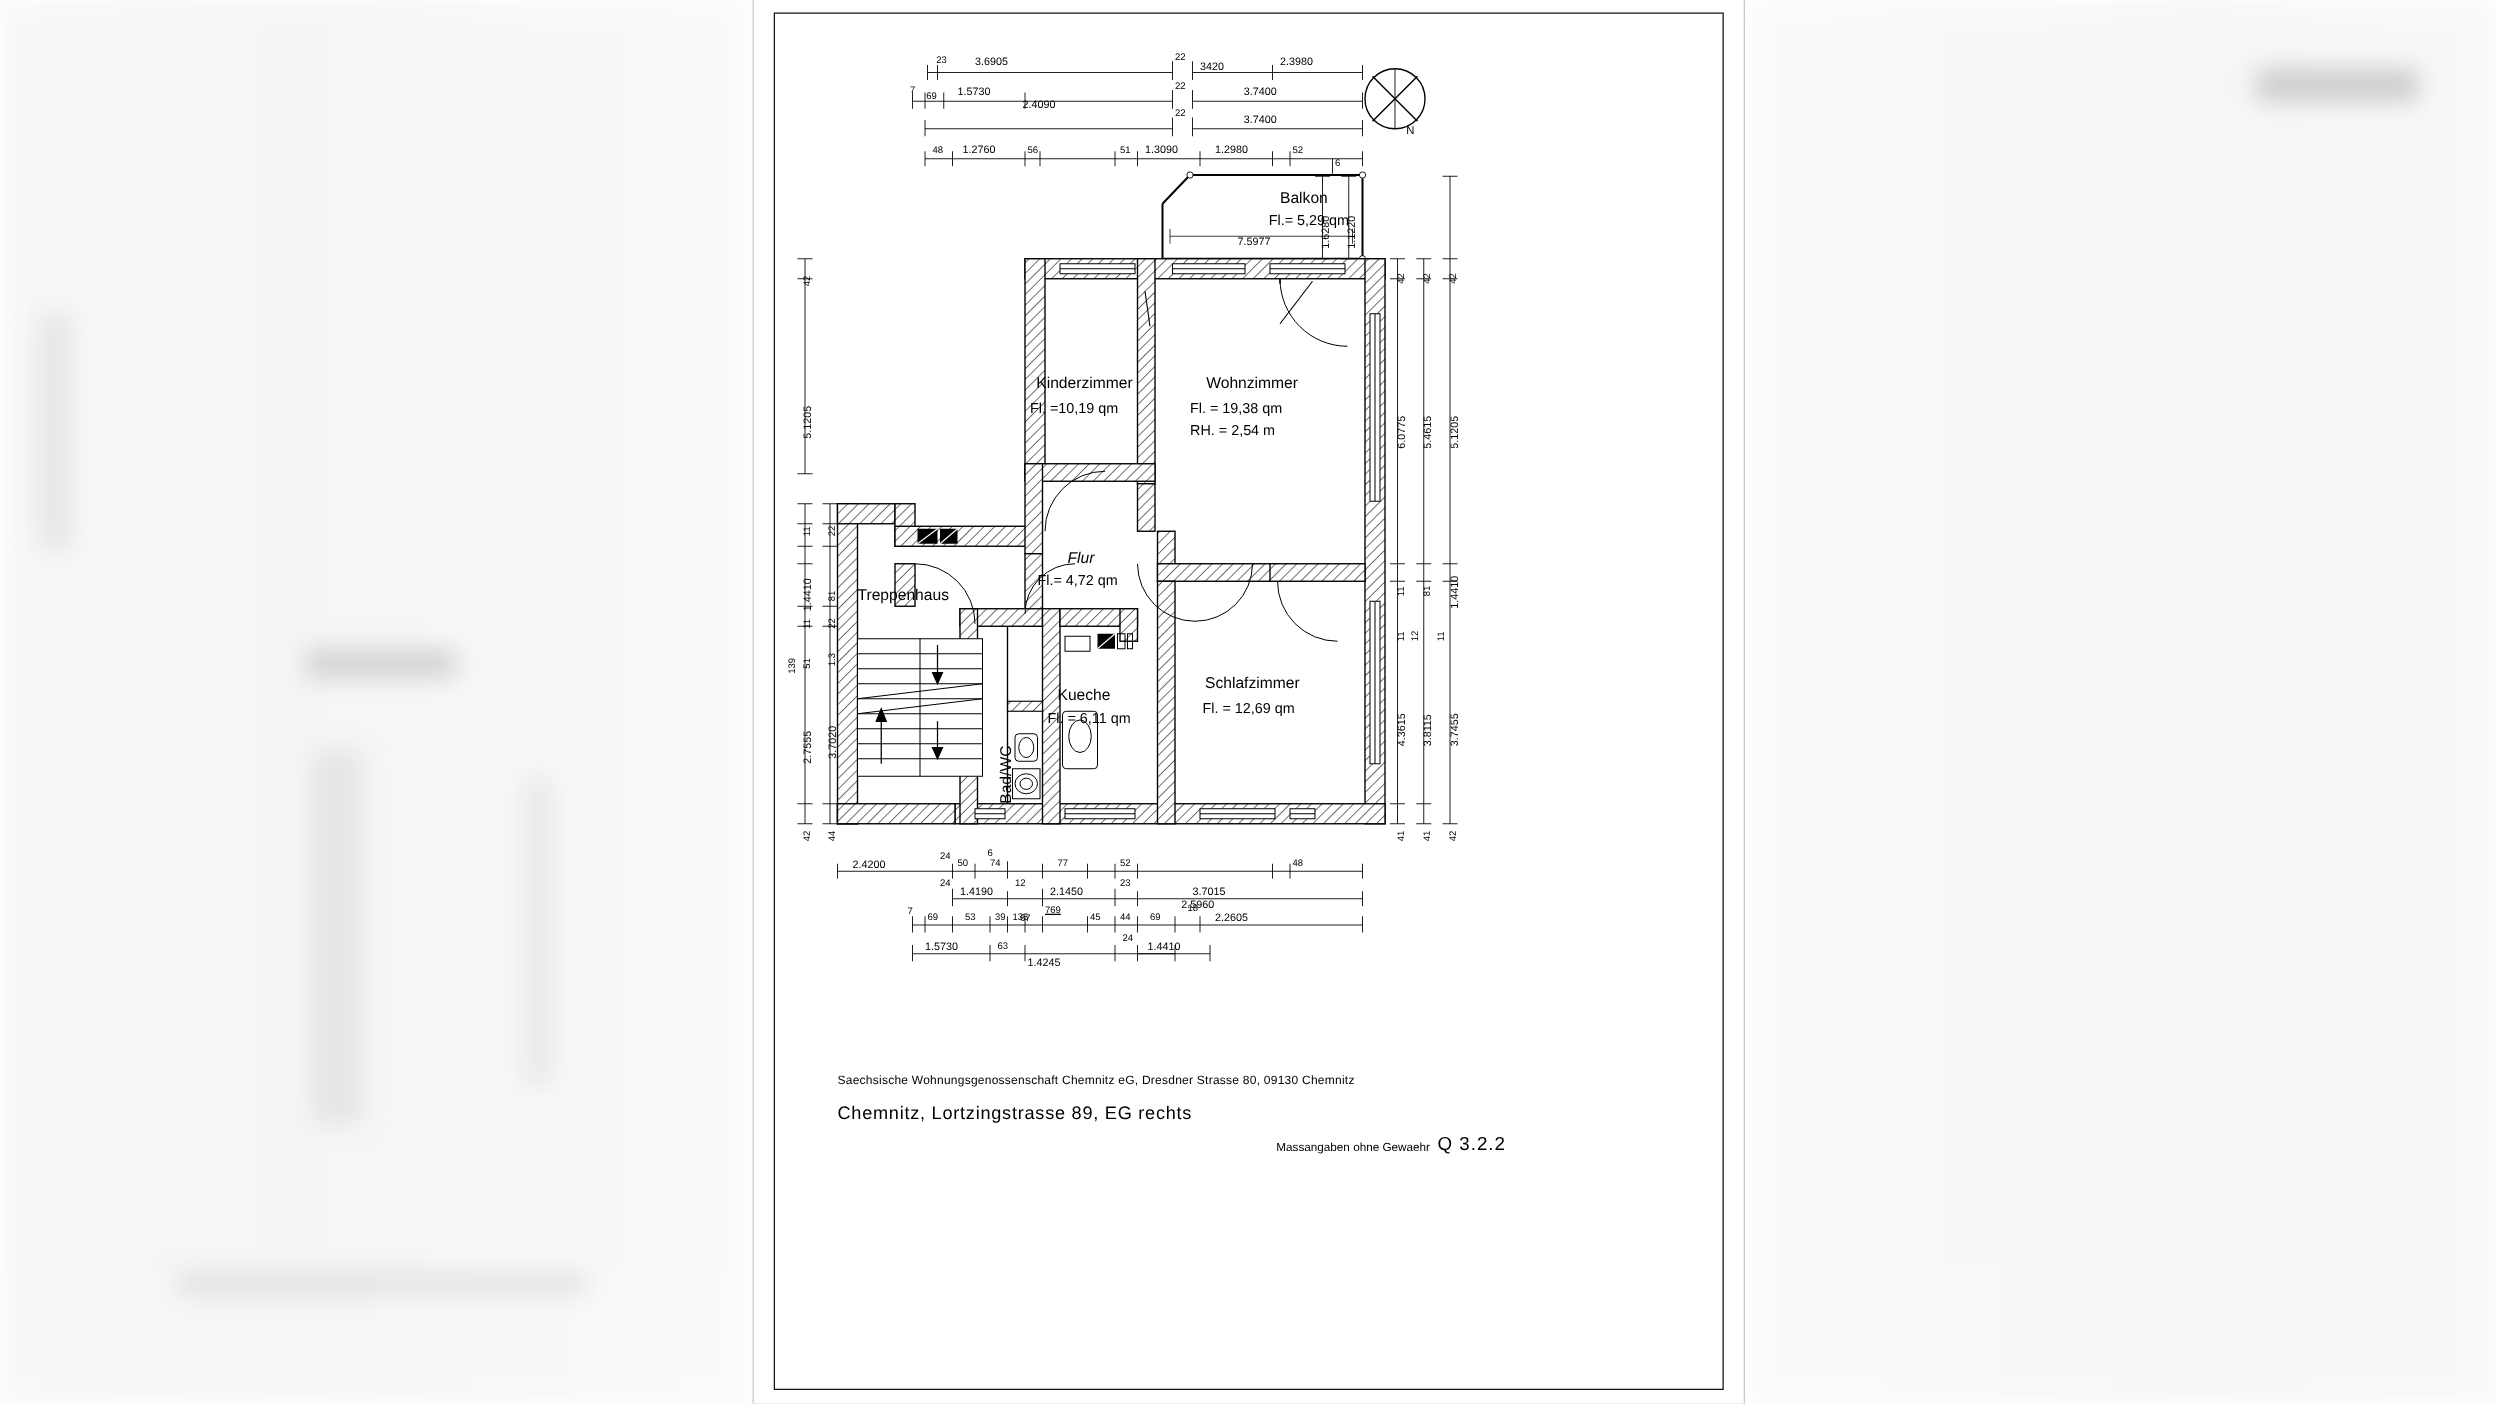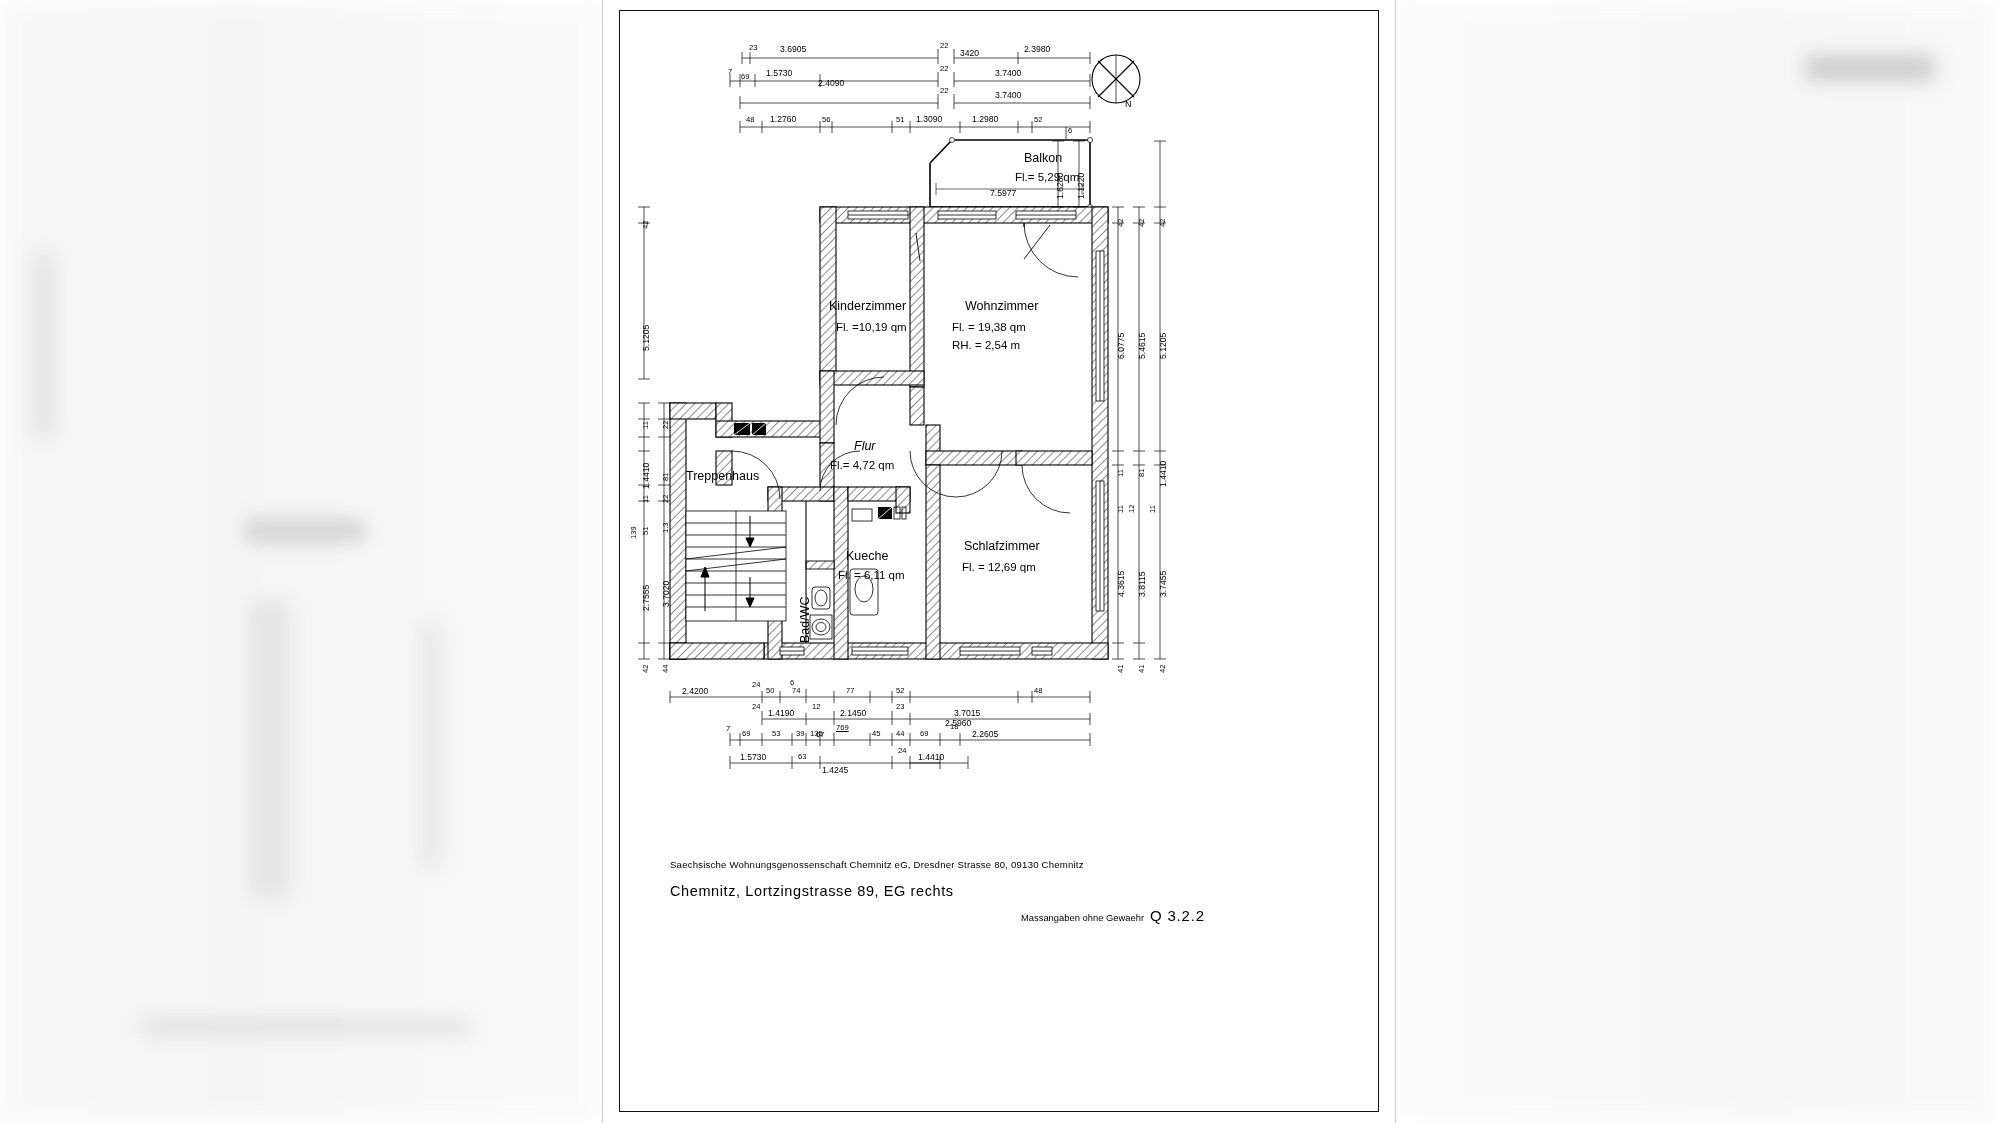--- a/index.html
+++ b/index.html
@@ -402,21 +402,21 @@
           <line x1="290" y1="752" x2="348" y2="752"></line>
           <line x1="348" y1="745" x2="348" y2="758"></line>
 
         </g>
       </svg>
 
       <div class="lbl room-name" style="left:404px;top:140px;">Balkon</div>
       <div class="lbl room-area" style="left:395px;top:160px;">Fl.= 5,29  qm</div>
 
       <div class="lbl room-name" style="left:209px;top:288px;">Kinderzimmer</div>
-      <div class="lbl room-area" style="left:216px;top:310px;">Fl. =10,19 qm</div>
+      <div class="lbl room-area" style="left:204px;top:310px;">Fl. =10,19 qm</div>
 
       <div class="lbl room-name" style="left:345px;top:288px;">Wohnzimmer</div>
       <div class="lbl room-area" style="left:332px;top:310px;">Fl. = 19,38  qm</div>
       <div class="lbl room-area" style="left:332px;top:328px;">RH. =  2,54  m</div>
 
       <div class="lbl room-name" style="left:234px;top:428px;font-style:italic;">Flur</div>
       <div class="lbl room-area" style="left:210px;top:448px;">Fl.= 4,72  qm</div>
 
       <div class="lbl room-name" style="left:66px;top:458px;">Treppenhaus</div>
 

